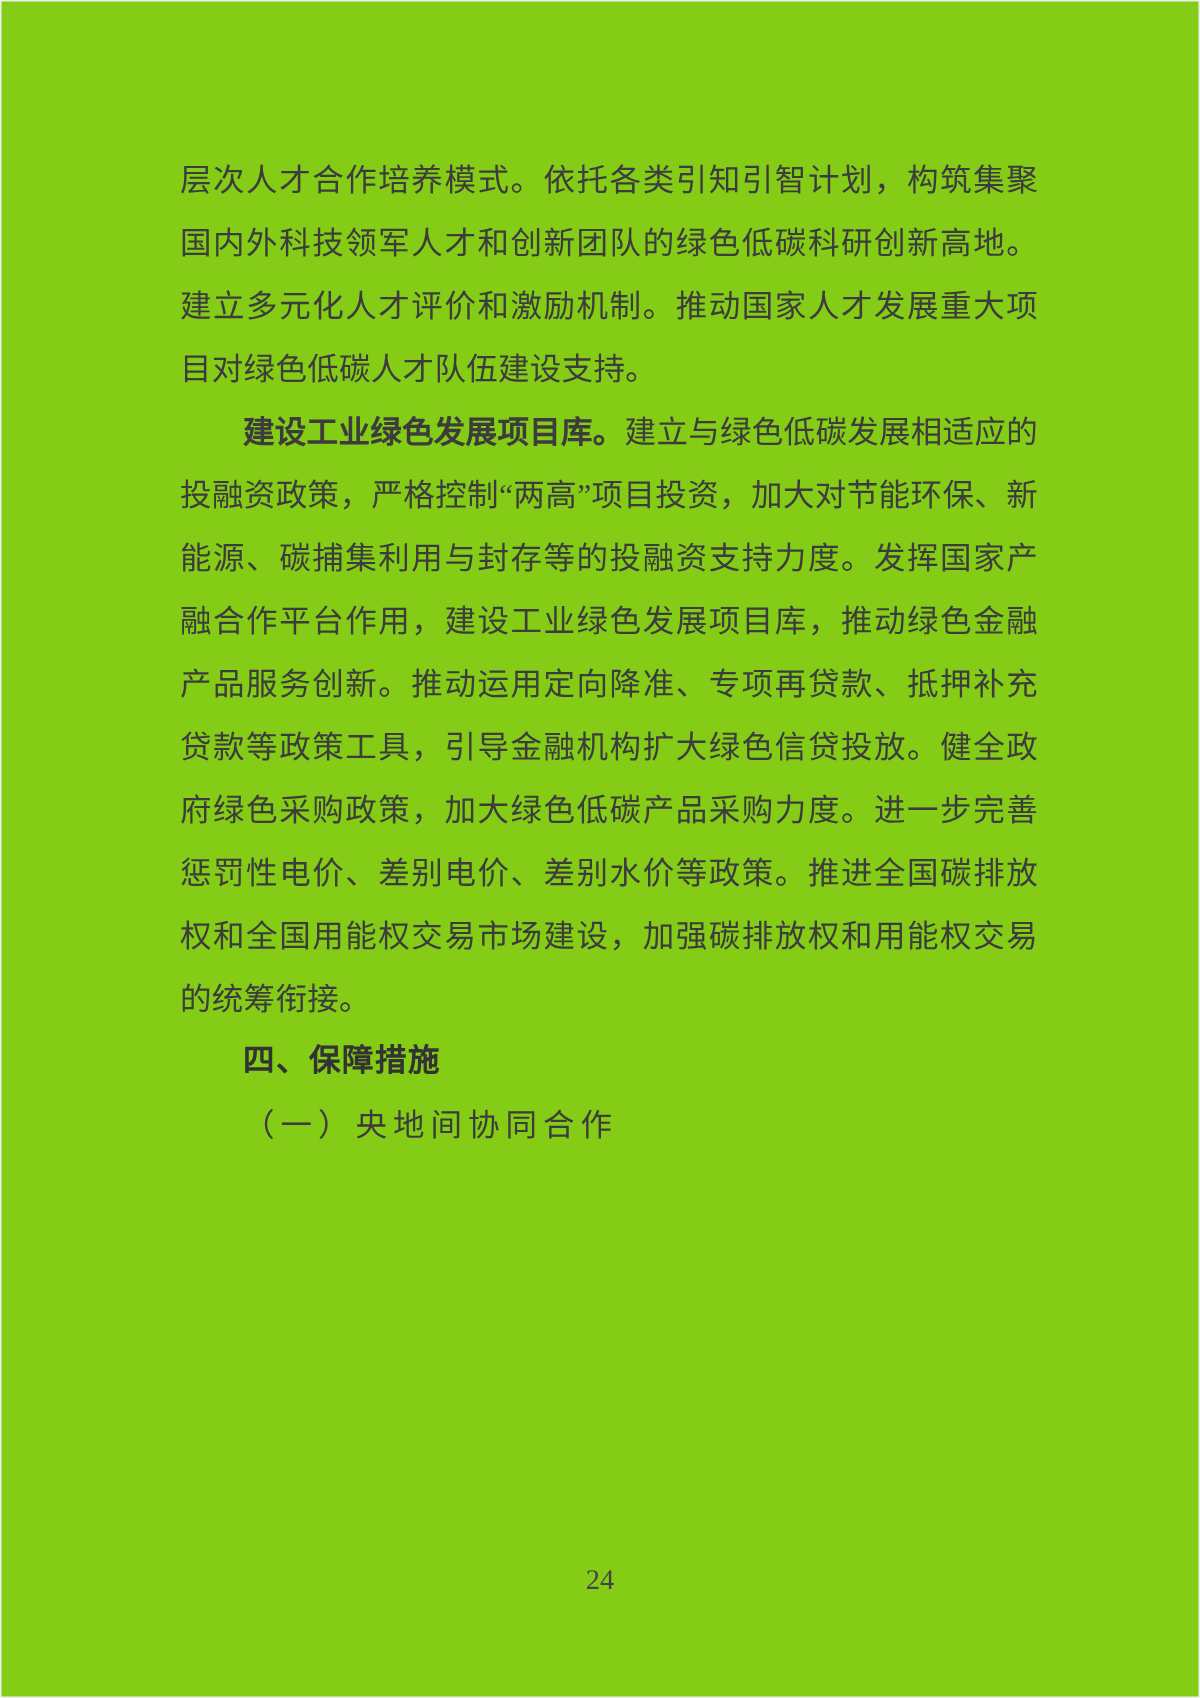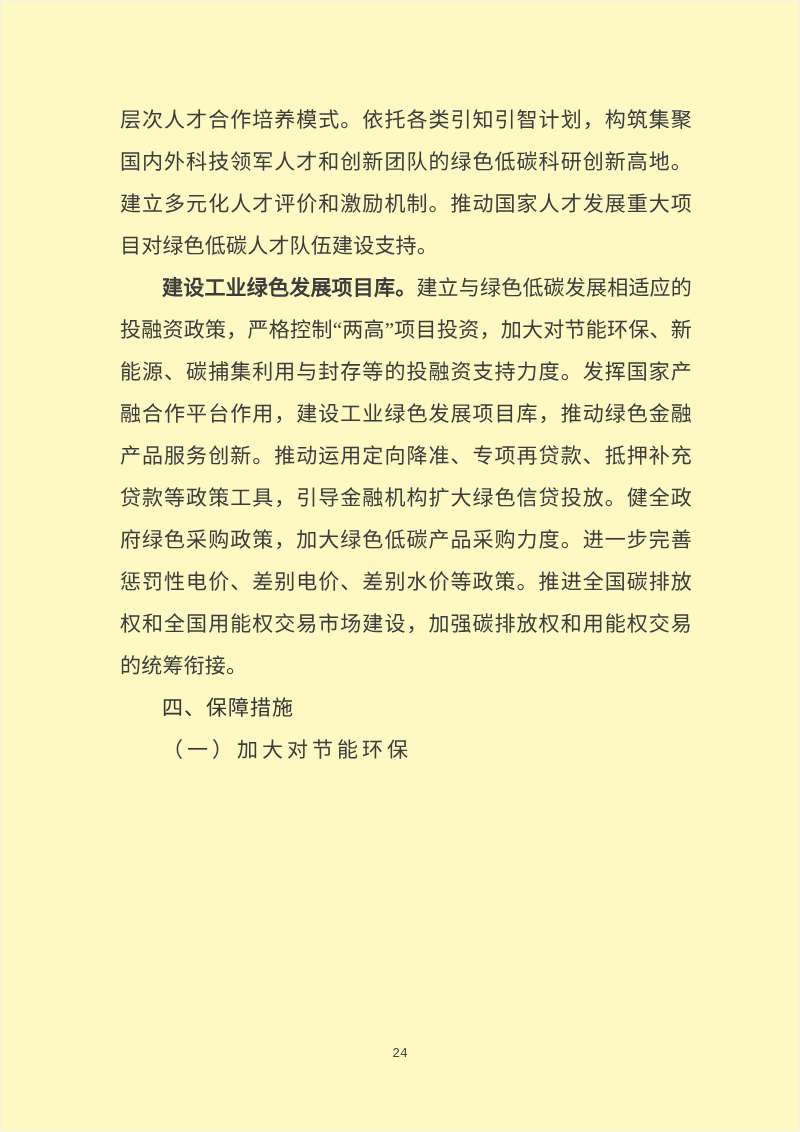--- a/index.html
+++ b/index.html
@@ -5,21 +5,21 @@
   html, body {
     margin: 0;
     padding: 0;
     background: #ffffff;
   }
   .page {
     position: relative;
     width: 800px;
     height: 1132px;
     margin: 0 auto;
-    background: #fef9c3;
+    background: #84cc16;
     overflow: hidden;
     font-family: "Liberation Serif", "DejaVu Serif", serif;
     color: #3c3c3c;
     box-shadow: inset 0 0 0 1px #f0f0f0;
   }
   .content {
     position: absolute;
     left: 120px;
     top: 99px;
     width: 572px;
@@ -34,21 +34,21 @@
   }
   .para.indent {
     text-indent: 2em;
   }
   .lead-bold {
     font-weight: bold;
   }
   .section-heading {
     margin: 0;
     font-family: "Liberation Sans", "DejaVu Sans", sans-serif;
-    font-weight: normal;
+    font-weight: bold;
     font-size: 21px;
     line-height: 42px;
     text-indent: 2em;
     letter-spacing: 1px;
     color: #333333;
   }
   .sub-heading {
     margin: 0;
     font-weight: normal;
     font-size: 21px;
@@ -56,37 +56,36 @@
     text-indent: 2em;
     letter-spacing: 4px;
     color: #3c3c3c;
   }
   .page-number {
     position: absolute;
     left: 0;
     right: 0;
     top: 1044px;
     text-align: center;
-    font-size: 13px;
+    font-size: 19px;
     line-height: 20px;
     color: #444444;
-    font-family: Liberation Mono, monospace;
   }
 </style>
 </head>
 <body>
 
 <div class="page">
   <div class="content">
 
     <p class="para">层次人才合作培养模式。依托各类引知引智计划，构筑集聚国内外科技领军人才和创新团队的绿色低碳科研创新高地。建立多元化人才评价和激励机制。推动国家人才发展重大项目对绿色低碳人才队伍建设支持。</p>
 
     <p class="para indent"><span class="lead-bold">建设工业绿色发展项目库。</span><span>建立与绿色低碳发展相适应的投融资政策，严格控制“两高”项目投资，加大对节能环保、新能源、碳捕集利用与封存等的投融资支持力度。发挥国家产融合作平台作用，建设工业绿色发展项目库，推动绿色金融产品服务创新。推动运用定向降准、专项再贷款、抵押补充贷款等政策工具，引导金融机构扩大绿色信贷投放。健全政府绿色采购政策，加大绿色低碳产品采购力度。进一步完善惩罚性电价、差别电价、差别水价等政策。推进全国碳排放权和全国用能权交易市场建设，加强碳排放权和用能权交易的统筹衔接。</span></p>
 
     <h2 class="section-heading">四、保障措施</h2>
 
-    <h3 class="sub-heading">（一）加大对节能环保</h3>
+    <h3 class="sub-heading">（一）央地间协同合作</h3>
 
 
   </div>
 
   <div class="page-number">24</div>
 </div>
 
 </body></html>

